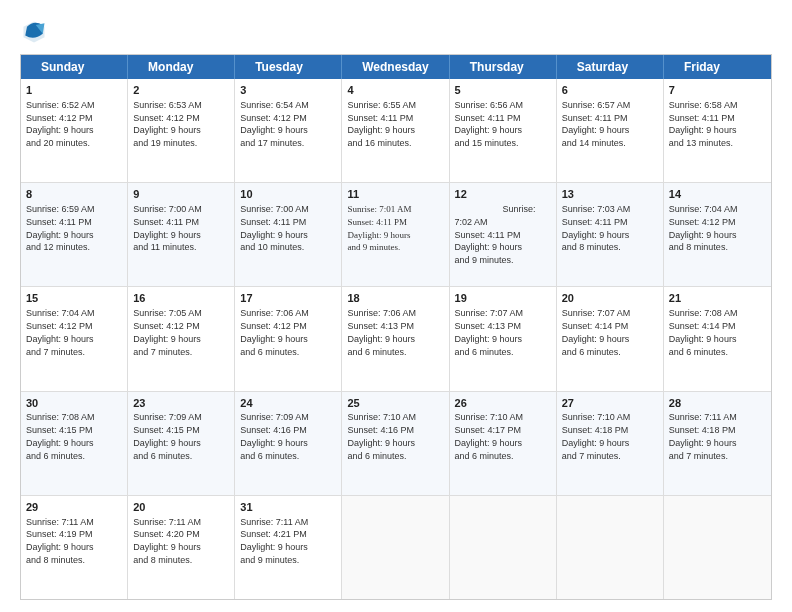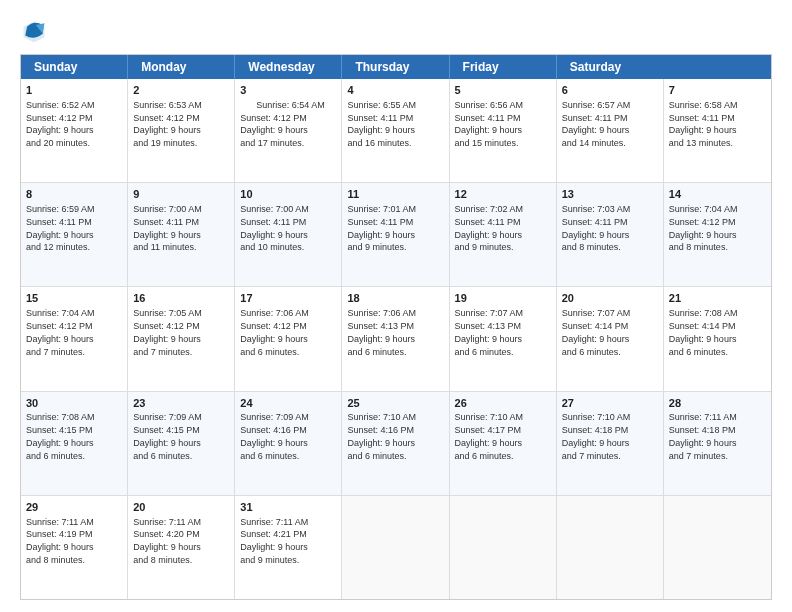--- a/index.html
+++ b/index.html
@@ -59,21 +59,21 @@
     }
     .cal-header-row {
       display: grid;
       grid-template-columns: repeat(7, 1fr);
       background: #2a6db5;
     }
     .cal-header-cell {
       color: #fff;
       font-size: 12px;
       font-weight: bold;
-      padding: 5px 13px;
+      padding: 5px 20px;
       border-right: 1px solid #5591cc;
       text-align: left;
     }
     .cal-header-cell:last-child { border-right: none; }
     .cal-body {
       flex: 1;
       display: flex;
       flex-direction: column;
     }
     .cal-row {
@@ -130,36 +130,37 @@
     <div class="title-block">
       <div class="month-title"></div>
       <div class="subtitle"></div>
     </div>
   </div>
 
   <div class="calendar">
     <div class="cal-header-row">
         <div class="cal-header-cell">Sunday</div>
         <div class="cal-header-cell">Monday</div>
+        <div class="cal-header-cell">Tuesday</div>
         <div class="cal-header-cell">Wednesday</div>
         <div class="cal-header-cell">Thursday</div>
+        <div class="cal-header-cell">Saturday</div>
         <div class="cal-header-cell">Friday</div>
-        <div class="cal-header-cell">Saturday</div>
       </div>
     <div class="cal-body">
         <div class="cal-row">
           <div class="cal-cell"><span class="day-num">1</span><span class="cell-text" style="white-space: pre-line; text-align: right;">Sunrise: 6:52 AM
 Sunset: 4:12 PM
 Daylight: 9 hours
 and 20 minutes.</span></div>
           <div class="cal-cell"><span class="day-num">2</span><span class="cell-text" style="white-space: pre-line;">Sunrise: 6:53 AM
 Sunset: 4:12 PM
 Daylight: 9 hours
 and 19 minutes.</span></div>
-          <div class="cal-cell"><span class="day-num">3</span><span class="cell-text" style="white-space: pre-line; margin-left: 16px;">Sunrise: 6:54 AM
+          <div class="cal-cell"><span class="day-num">3</span><span class="cell-text" style="white-space: pre-line;">Sunrise: 6:54 AM
 Sunset: 4:12 PM
 Daylight: 9 hours
 and 17 minutes.</span></div>
           <div class="cal-cell"><span class="day-num">4</span><span class="cell-text" style="white-space: pre-line; text-align: right;">Sunrise: 6:55 AM
 Sunset: 4:11 PM
 Daylight: 9 hours
 and 16 minutes.</span></div>
           <div class="cal-cell"><span class="day-num">5</span><span class="cell-text" style="white-space: pre-line; margin-top: 48px;">Sunrise: 6:56 AM
 Sunset: 4:11 PM
 Daylight: 9 hours
@@ -179,25 +180,25 @@
 Daylight: 9 hours
 and 12 minutes.</span></div>
           <div class="cal-cell"><span class="day-num">9</span><span class="cell-text" style="white-space: pre-line;">Sunrise: 7:00 AM
 Sunset: 4:11 PM
 Daylight: 9 hours
 and 11 minutes.</span></div>
           <div class="cal-cell"><span class="day-num">10</span><span class="cell-text" style="white-space: pre-line;">Sunrise: 7:00 AM
 Sunset: 4:11 PM
 Daylight: 9 hours
 and 10 minutes.</span></div>
-          <div class="cal-cell"><span class="day-num">11</span><span class="cell-text" style="white-space: pre-line;">Sunrise: 7:01 AM
+          <div class="cal-cell"><span class="day-num">11</span><span class="cell-text" style="white-space: pre-line; font-family: Liberation Serif, serif;">Sunrise: 7:01 AM
 Sunset: 4:11 PM
 Daylight: 9 hours
 and 9 minutes.</span></div>
-          <div class="cal-cell"><span class="day-num">12</span><span class="cell-text" style="white-space: pre-line;">Sunrise: 7:02 AM
+          <div class="cal-cell"><span class="day-num">12</span><span class="cell-text" style="white-space: pre-line; margin-left: 48px;">Sunrise: 7:02 AM
 Sunset: 4:11 PM
 Daylight: 9 hours
 and 9 minutes.</span></div>
           <div class="cal-cell"><span class="day-num">13</span><span class="cell-text" style="white-space: pre-line;">Sunrise: 7:03 AM
 Sunset: 4:11 PM
 Daylight: 9 hours
 and 8 minutes.</span></div>
           <div class="cal-cell"><span class="day-num">14</span><span class="cell-text" style="white-space: pre-line;">Sunrise: 7:04 AM
 Sunset: 4:12 PM
 Daylight: 9 hours

